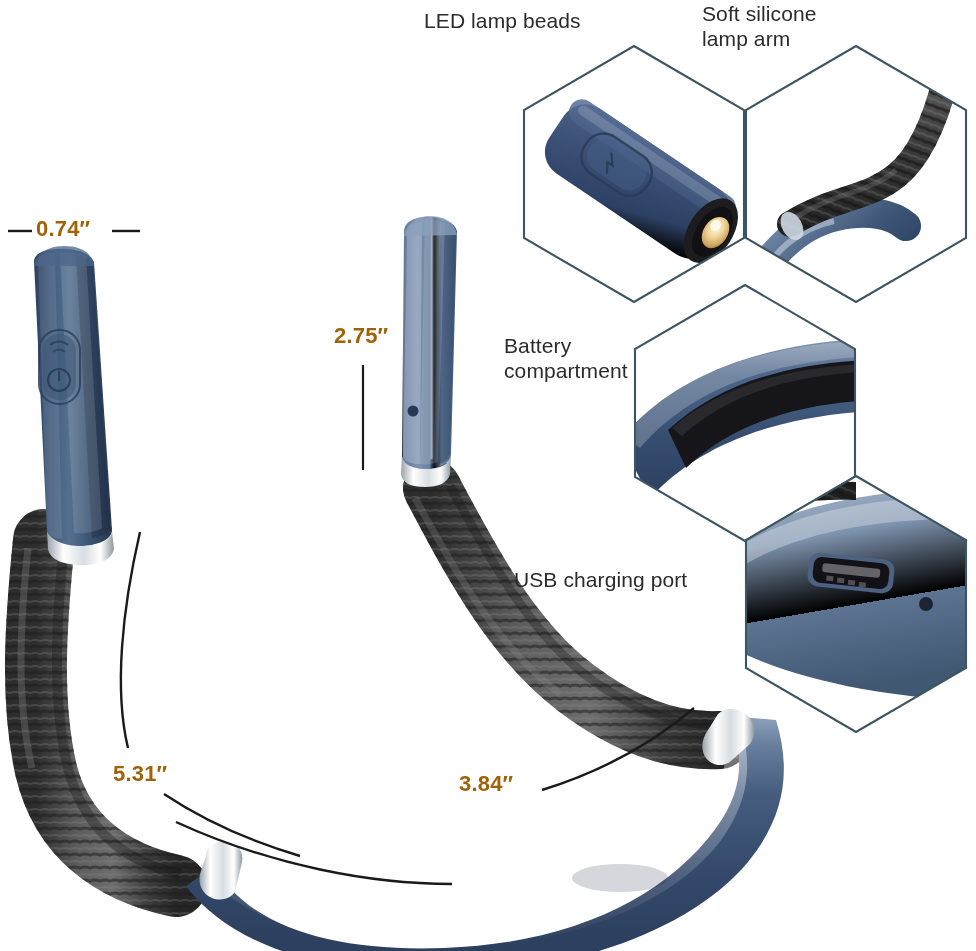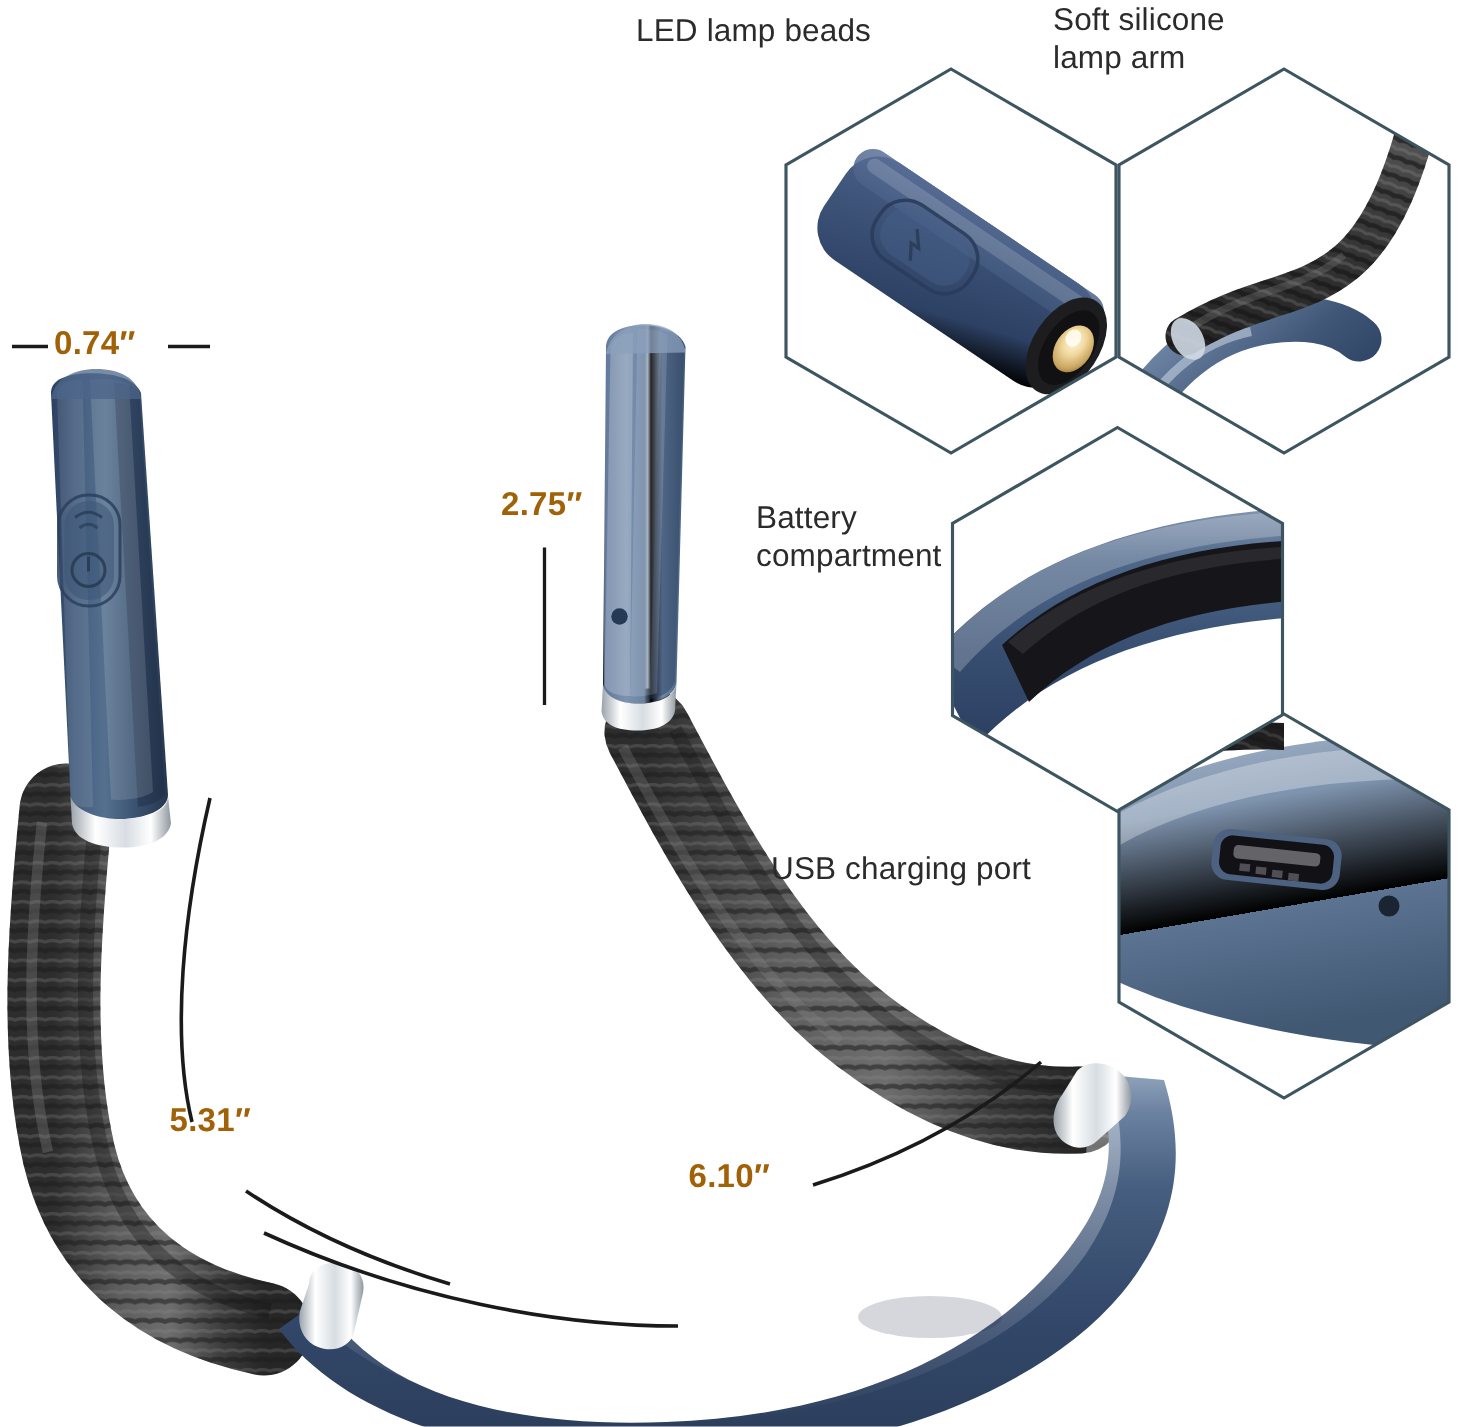--- a/index.html
+++ b/index.html
@@ -21,21 +21,21 @@
     font-family:"Liberation Sans","DejaVu Sans",sans-serif;
     font-weight:bold;font-size:22px;color:#a16207;letter-spacing:.2px;
     white-space:nowrap;
   }
   .lbl-led{left:424px;top:8px;}
   .lbl-arm{left:702px;top:1px;text-align:left;}
   .lbl-batt{left:504px;top:333px;text-align:left;}
   .lbl-usb{left:514px;top:531px;margin-top:36px;}
   .d074{left:36px;top:216px;}
   .d275{left:334px;top:323px;text-align:center;}
-  .d531{left:113px;top:734px;}
+  .d531{left:113px;top:761px;}
   .d610{left:459px;top:771px;}
 </style>
 </head>
 <body>
 
 <div id="stage">
 
   <svg class="layer" viewBox="0 0 976 951">
     <defs>
       <linearGradient id="gHeadL" x1="0" y1="0" x2="1" y2="0">
@@ -338,15 +338,15 @@
     <div>compartment</div>
   </div>
 
   <div class="callout-label lbl-usb">
     <div>USB charging port</div>
   </div>
 
   <div class="dim-label d074">0.74″</div>
   <div class="dim-label d275">2.75″</div>
   <div class="dim-label d531">5.31″</div>
-  <div class="dim-label d610">6.10″</div>
+  <div class="dim-label d610">3.84″</div>
 
 </div>
 
 </body></html>

